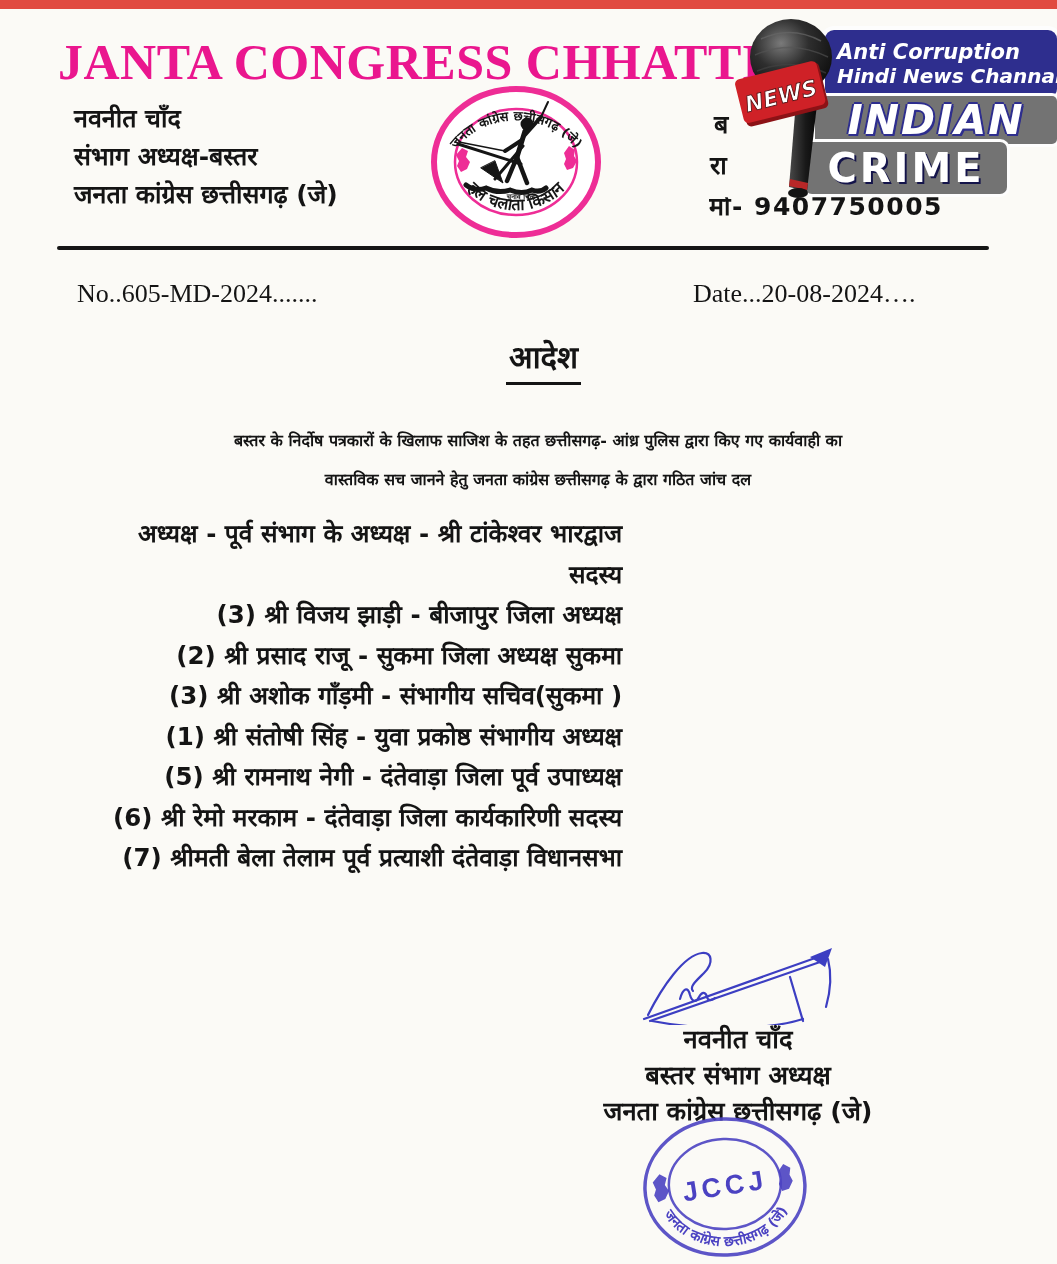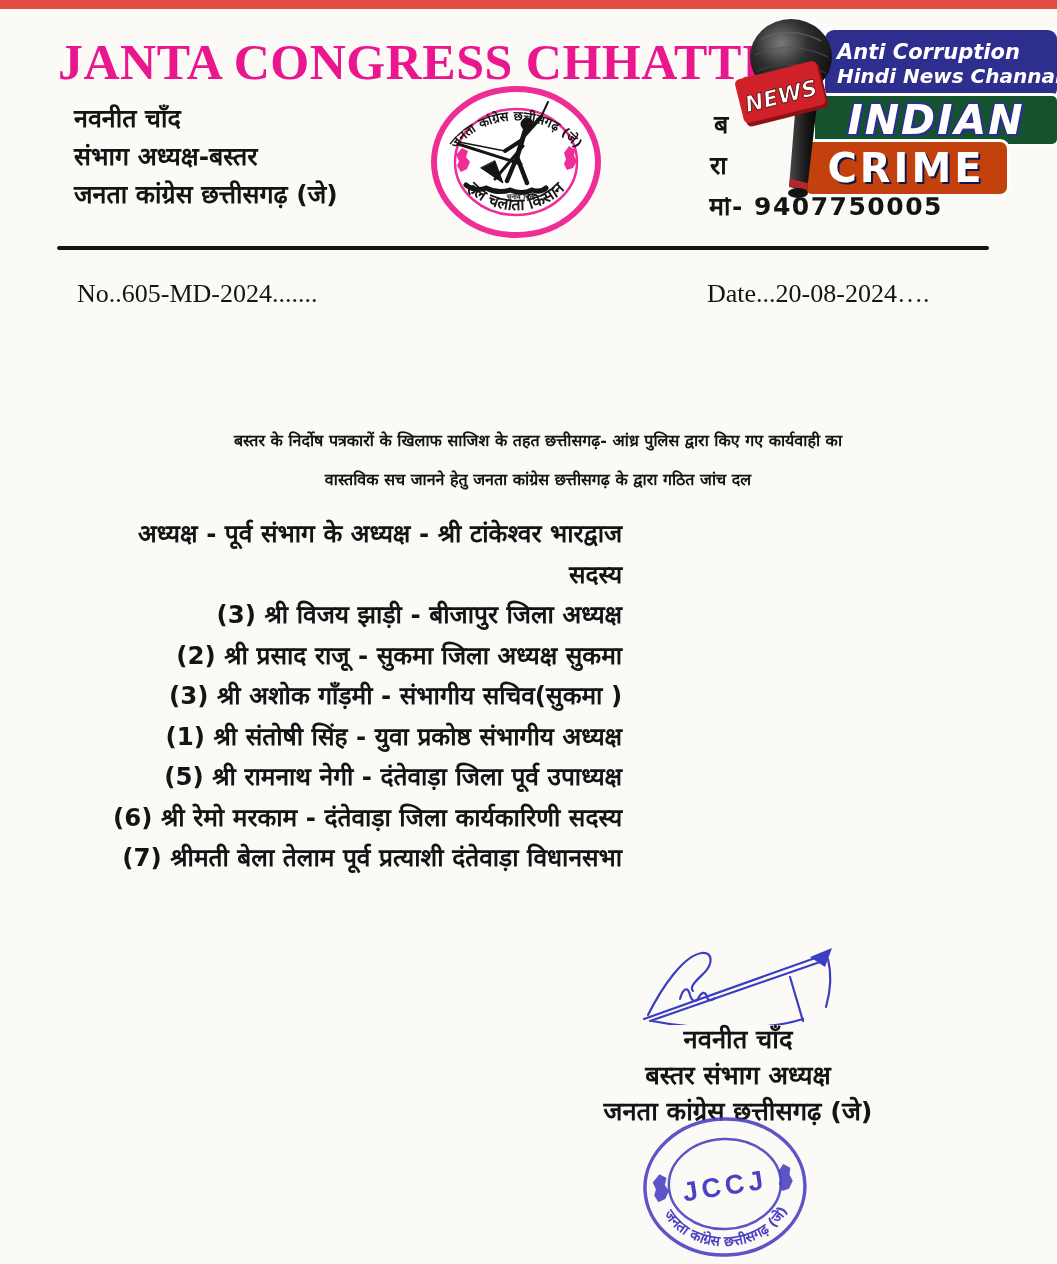--- a/index.html
+++ b/index.html
@@ -28,39 +28,39 @@
   .watermark{position:absolute;left:741px;top:7px;width:316px;height:192px;z-index:5;}
   .wm-taglines{
     position:absolute;left:84px;top:23px;width:232px;height:68px;
     background:#2e2e8e;border-radius:9px;box-shadow:0 0 0 4px #fdfdfd;
     color:#fff;font-style:italic;font-weight:bold;
     display:flex;flex-direction:column;justify-content:center;padding-left:12px;box-sizing:border-box;
   }
   .wm-taglines .t1{font-size:21px;line-height:24px;white-space:nowrap;}
   .wm-taglines .t2{font-size:20px;line-height:24px;white-space:nowrap;}
   .wm-brand1{
-    position:absolute;left:74px;top:89px;width:242px;height:48px;background:#14532d;border-radius:5px;
+    position:absolute;left:74px;top:89px;width:242px;height:48px;background:#737373;border-radius:5px;
     display:flex;align-items:center;justify-content:center;box-shadow:0 0 0 3px #fdfdfd;
     color:#fff;font-weight:bold;font-style:italic;font-size:41px;letter-spacing:2px;
     text-shadow:2px 0 0 #2e2e8e,-2px 0 0 #2e2e8e,0 2px 0 #2e2e8e,0 -2px 0 #2e2e8e,2px 2px 0 #2e2e8e;
   }
   .wm-brand2{
-    position:absolute;left:64px;top:135px;width:202px;height:52px;background:#c2410c;border-radius:7px;
+    position:absolute;left:64px;top:135px;width:202px;height:52px;background:#737373;border-radius:7px;
     display:flex;align-items:center;justify-content:center;box-shadow:0 0 0 3px #fdfdfd;
     color:#fff;font-weight:bold;font-size:40px;letter-spacing:3px;
     text-shadow:2px 2px 0 #14144a;
   }
   .wm-mic{position:absolute;left:-6px;top:4px;z-index:6;}
   
   .divider{position:absolute;left:57px;top:246px;width:932px;height:4px;background:#151515;border-radius:2px;}
   .refno,.refdate{
     position:absolute;top:279px;font-family:"Liberation Serif",serif;font-size:26px;white-space:nowrap;
   }
   .refno{left:77px;}
-  .refdate{left:693px;margin-left:14px;}
+  .refdate{left:693px;}
   .adesh-row{position:absolute;left:30px;right:0;top:335px;text-align:center;}
   .adesh-row span{
     display:inline-block;font-size:31px;font-weight:bold;
     border-bottom:3px solid #141414;padding:0 3px 5px 3px;
   }
   .intro{
     position:absolute;left:92px;top:421px;width:892px;text-align:center;
     font-size:16px;font-weight:bold;line-height:39px;
   }
   .orderlist{position:absolute;left:113px;top:514px;font-size:24.5px;font-weight:bold;line-height:40.5px;}
@@ -158,20 +158,23 @@
         <text x="46" y="92" text-anchor="middle" font-size="22" font-weight="bold" font-style="italic" fill="#ffffff" stroke="#4a0a0c" stroke-width="0.8" font-family="DejaVu Sans, sans-serif">NEWS</text>
       </g>
     </svg>
   </div>
 
   <div class="divider"></div>
 
   <div class="refno">No..605-MD-2024.......</div>
   <div class="refdate">Date...20-08-2024….</div>
 
+  <div class="adesh-row">
+    <span>आदेश</span>
+  </div>
 
   <div class="intro">
     <div>बस्तर के निर्दोष पत्रकारों के खिलाफ साजिश के तहत छत्तीसगढ़- आंध्र पुलिस द्वारा किए गए कार्यवाही का</div>
     <div>वास्तविक सच जानने हेतु जनता कांग्रेस छत्तीसगढ़ के द्वारा गठित जांच दल</div>
   </div>
 
   <div class="orderlist">
     <div>अध्यक्ष - पूर्व संभाग के अध्यक्ष - श्री टांकेश्वर भारद्वाज</div>
     <div>सदस्य</div>
     <div>(3) श्री विजय झाड़ी - बीजापुर जिला अध्यक्ष</div>

